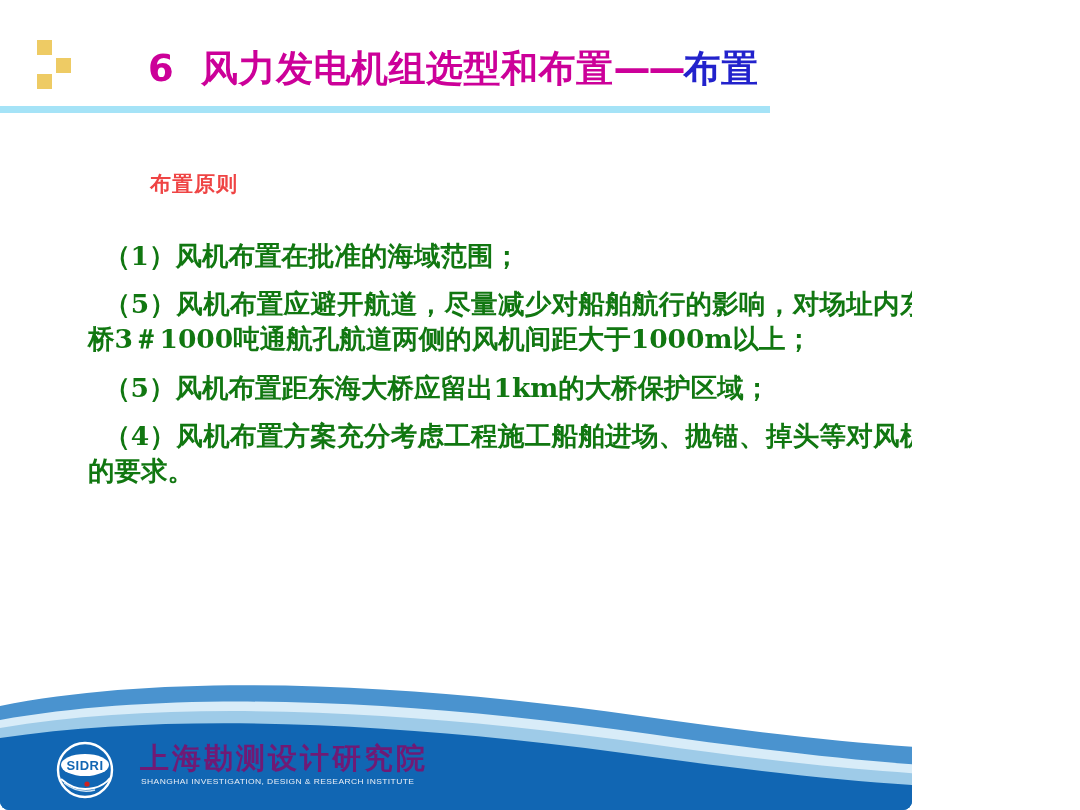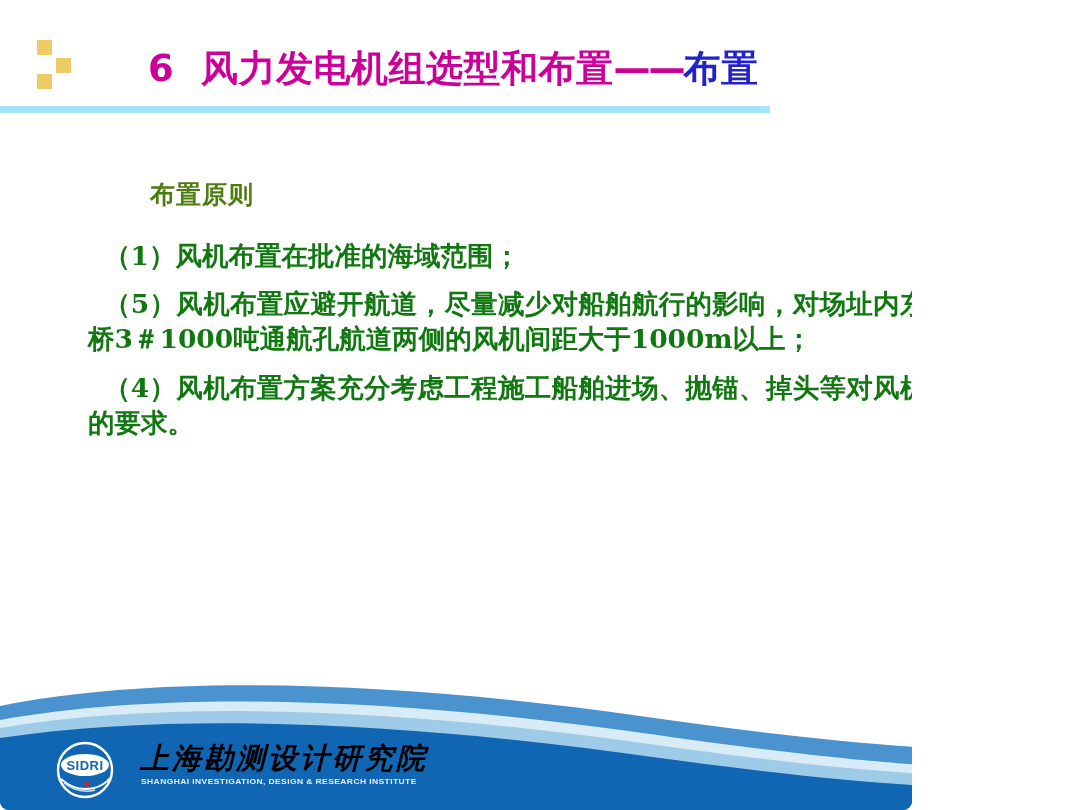--- a/index.html
+++ b/index.html
@@ -63,25 +63,25 @@
   #content {
     position: absolute;
     left: 0;
     top: 0;
     width: 1080px;
   }
 
   #subhead {
     position: absolute;
     left: 150px;
-    top: 178px;
+    top: 170px;
     font-family: "DejaVu Sans", sans-serif;
-    font-size: 25px;
+    font-size: 21px;
     font-weight: bold;
-    color: #4d7c0f;
+    color: #ef4444;
     letter-spacing: 1px;
   }
 
   #points {
     position: absolute;
     left: 88px;
     top: 238px;
     width: 892px;
   }
   .point {
@@ -121,32 +121,31 @@
     width: 58px;
     height: 58px;
   }
   #logo-cn {
     position: absolute;
     left: 84px;
     top: -2px;
     font-family: "DejaVu Sans", sans-serif;
     font-size: 29px;
     font-weight: bold;
-    font-style: italic;
-    color: #000000;
+    color: #701a75;
     letter-spacing: 3px;
     white-space: nowrap;
   }
   #logo-en {
     position: absolute;
     left: 85px;
     top: 36px;
     font-family: "Liberation Sans", sans-serif;
     font-size: 8.5px;
-    font-weight: bold;
+    font-weight: normal;
     color: #e8eef6;
     letter-spacing: 0.4px;
     white-space: nowrap;
     transform: scaleY(0.92);
     transform-origin: left top;
   }
 </style>
 </head>
 <body>
 
@@ -158,20 +157,21 @@
 
   <div id="title"><span class="t-main">6</span><span class="t-main">&nbsp;&nbsp;</span><span class="t-main">风力发电机组选型和布置</span><span class="t-dash">——</span><span class="t-accent">布置</span></div>
   <div id="title-rule"></div>
 
   <div id="content">
     <div id="subhead">布置原则</div>
 
     <div id="points">
       <div class="point">（1）风机布置在批准的海域范围；</div>
       <div class="point">（5）风机布置应避开航道，尽量减少对船舶航行的影响，对场址内东海大桥3＃1000吨通航孔航道两侧的风机间距大于1000m以上；</div>
+      <div class="point">（5）风机布置距东海大桥应留出1km的大桥保护区域；</div>
       <div class="point">（4）风机布置方案充分考虑工程施工船舶进场、抛锚、掉头等对风机间距的要求。</div>
     </div>
   </div>
 
   <div id="footer">
     <svg viewBox="0 0 1080 130" preserveAspectRatio="none">
       <path d="M0,26 C180,-10 430,6 640,36 C820,62 960,74 1080,72 L1080,130 L0,130 Z" fill="#4a93cf"></path>
       <path d="M0,40 C190,6 440,24 650,54 C830,80 965,92 1080,90 L1080,130 L0,130 Z" fill="#d8ecf8"></path>
       <path d="M0,48 C190,16 440,34 650,64 C830,90 965,100 1080,98 L1080,130 L0,130 Z" fill="#9ecbe8"></path>
       <path d="M0,58 C200,28 450,48 660,78 C835,102 968,112 1080,110 L1080,130 L0,130 Z" fill="#1166b3"></path>

